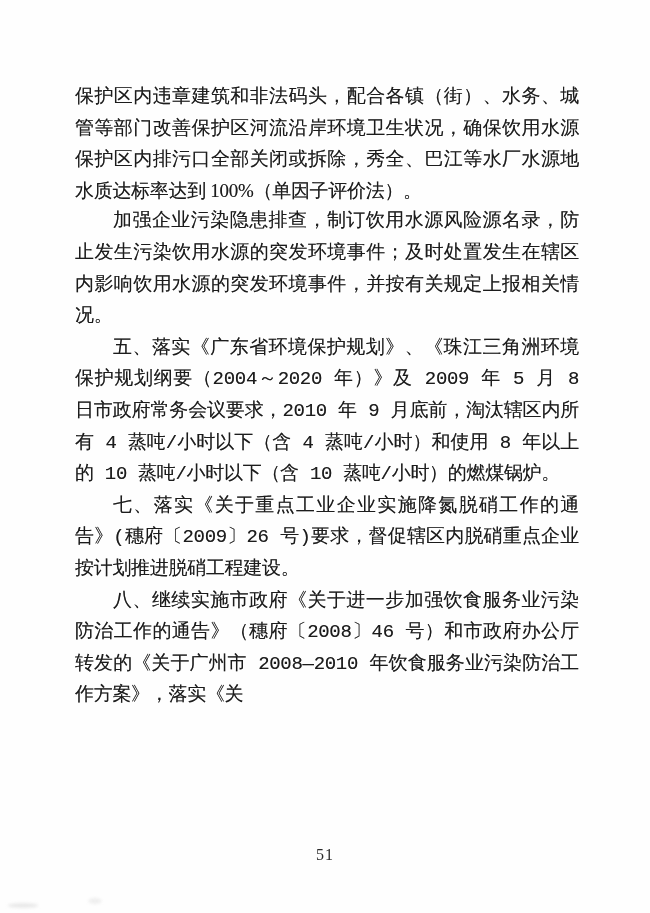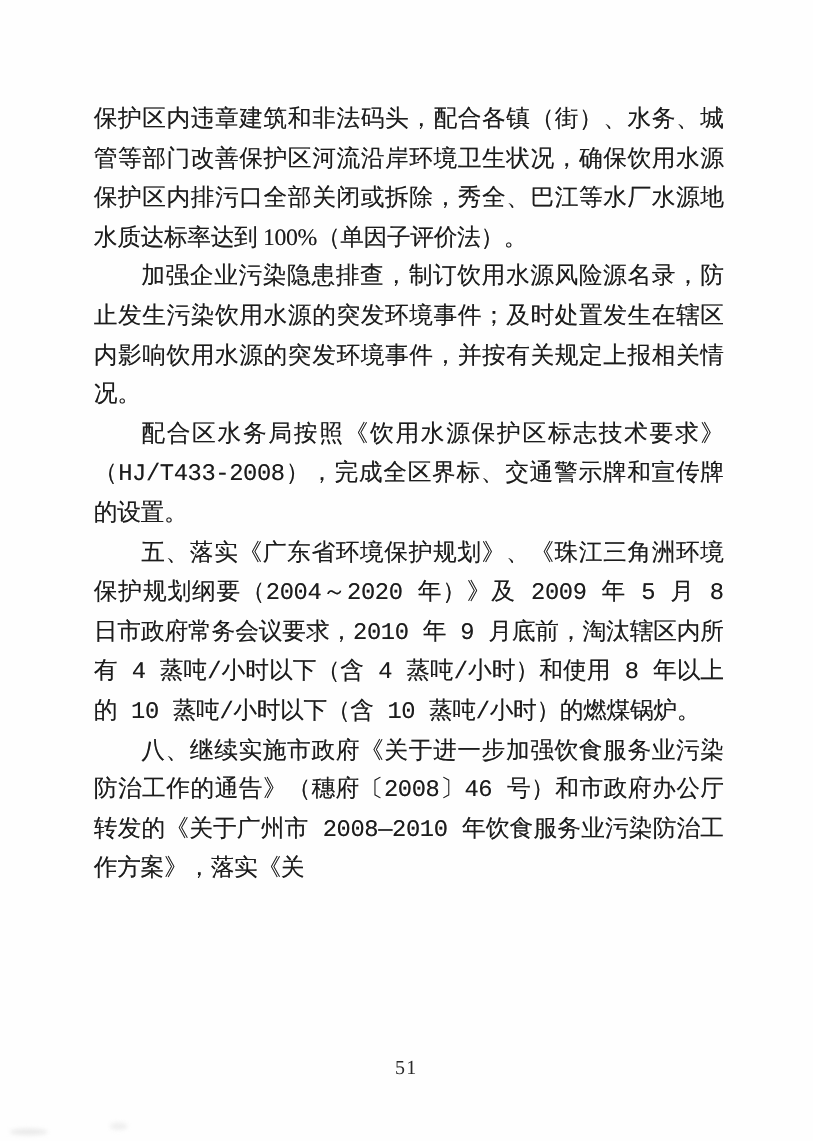--- a/index.html
+++ b/index.html
@@ -63,22 +63,22 @@
   .smudge-2 { left: 88px; top: 898px; width: 14px; height: 6px; opacity: 0.7; }
 </style>
 </head>
 <body>
 
 <div class="scan-page">
 
   <div class="text-block">
     <p class="para">保护区内违章建筑和非法码头，配合各镇（街）、水务、城管等部门改善保护区河流沿岸环境卫生状况，确保饮用水源保护区内排污口全部关闭或拆除，秀全、巴江等水厂水源地水质达标率达到 100%（单因子评价法）。</p>
     <p class="para indent">加强企业污染隐患排查，制订饮用水源风险源名录，防止发生污染饮用水源的突发环境事件；及时处置发生在辖区内影响饮用水源的突发环境事件，并按有关规定上报相关情况。</p>
-    <p class="para indent">配合区水务局按照《饮用水源保护区标志技术要求》（HJ/T433-2008），完成全区界标、交通警示牌和宣传牌的设置。</p>
     <p class="para indent">五、落实《广东省环境保护规划》、《珠江三角洲环境保护规划纲要（2004～2020 年）》及 2009 年 5 月 8 日市政府常务会议要求，2010 年 9 月底前，淘汰辖区内所有 4 蒸吨/小时以下（含 4 蒸吨/小时）和使用 8 年以上的 10 蒸吨/小时以下（含 10 蒸吨/小时）的燃煤锅炉。</p>
+    <p class="para indent">七、落实《关于重点工业企业实施降氮脱硝工作的通告》(穗府〔2009〕26 号)要求，督促辖区内脱硝重点企业按计划推进脱硝工程建设。</p>
     <p class="para indent">八、继续实施市政府《关于进一步加强饮食服务业污染防治工作的通告》（穗府〔2008〕46 号）和市政府办公厅转发的《关于广州市 2008—2010 年饮食服务业污染防治工作方案》，落实《关</p>
   </div>
 
   <div class="page-number">51</div>
 
   <div class="scan-smudge smudge-1"></div>
   <div class="scan-smudge smudge-2"></div>
 
 </div>
 

